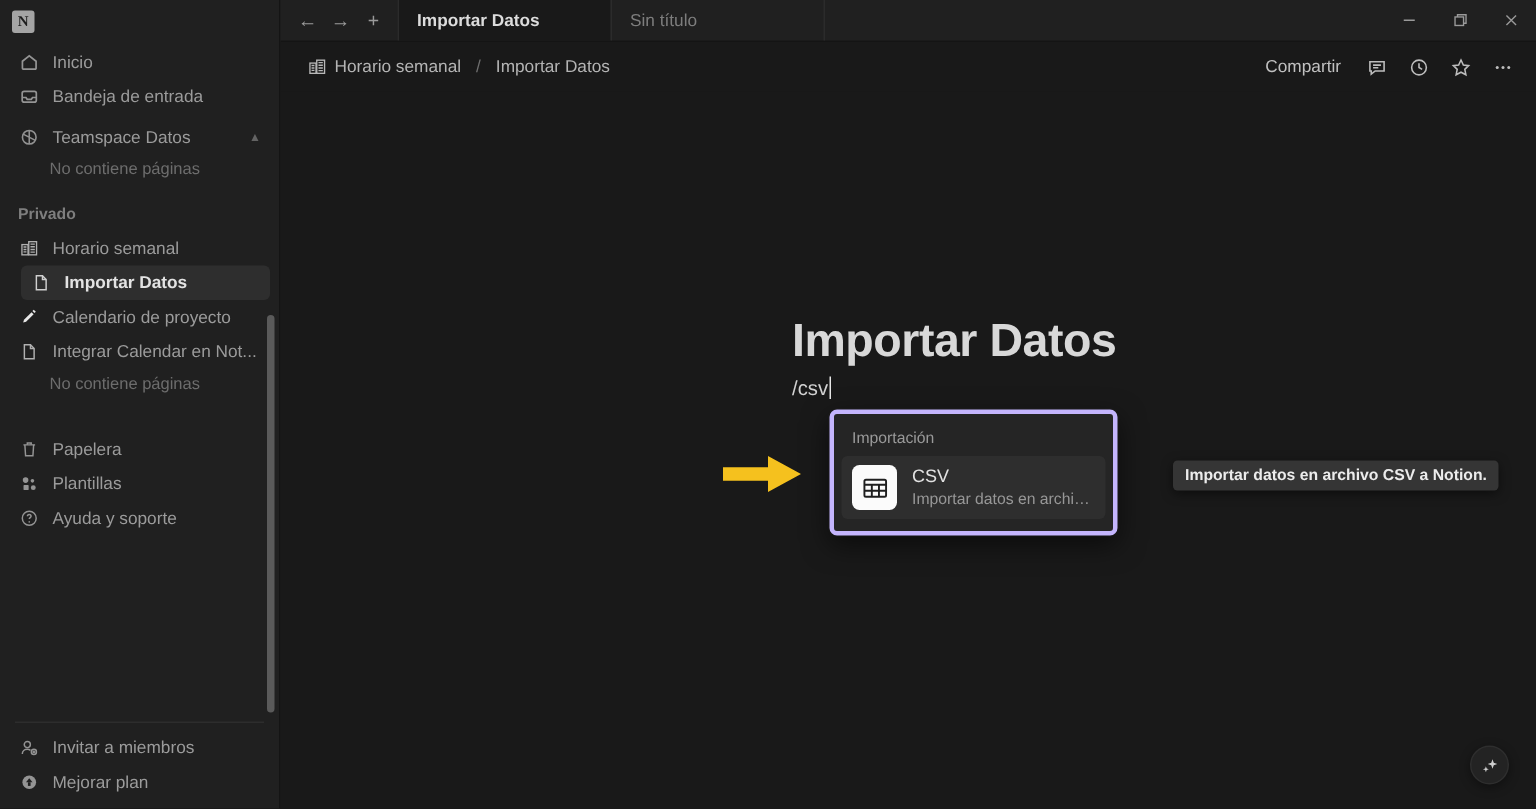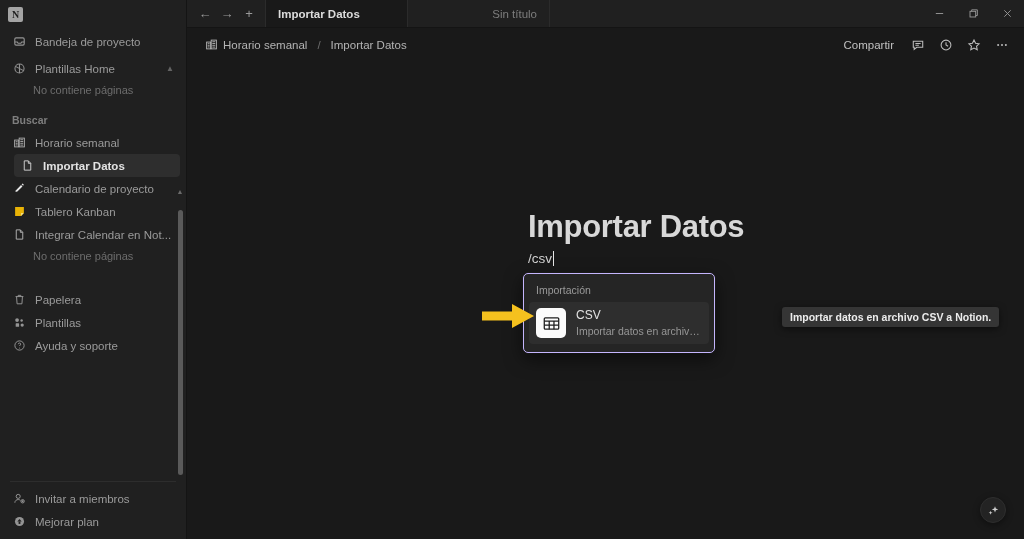--- a/index.html
+++ b/index.html
@@ -228,21 +228,21 @@
     cursor: pointer;
     border-left: 1px solid #2b2b2b;
     white-space: nowrap;
     overflow: hidden;
   }
   .tab.active {
     background: #191919;
     color: #dcdcdc;
     font-weight: 600;
   }
-  .tab.inactive { color: #7d7d7d; justify-content: flex-end; }
+  .tab.inactive { color: #7d7d7d; }
   .tab .t-lbl { overflow: hidden; text-overflow: ellipsis; }
   .tabfill { flex: 1; border-left: 1px solid #2b2b2b; }
   .wincontrols { display: flex; align-items: stretch; }
   .wc {
     width: 34px;
     display: flex; align-items: center; justify-content: center;
     color: #9a9a9a;
     cursor: pointer;
   }
 
@@ -317,25 +317,25 @@
     display: inline-block;
     width: 1px;
     height: 15px;
     background: #e6e6e6;
     margin-left: 1px;
   }
 
   
   .slash-menu {
     position: absolute;
-    left: 336px;
+    left: 366px;
     top: 212px;
     width: 192px;
     background: #252525;
-    border: 1px solid #c4b5fd;
+    border: 3px solid #c4b5fd;
     border-radius: 5px;
     box-shadow: 0 6px 18px rgba(0,0,0,.55), 0 0 0 1px rgba(255,255,255,.02);
     padding: 6px 0 8px 0;
     overflow: hidden;
   }
   .slash-head {
     font-size: 10.5px;
     color: #9a9a9a;
     padding: 4px 12px 6px 12px;
     font-weight: 500;
@@ -411,43 +411,51 @@
 
     <div class="app-icon-row">
       <div class="notion-app-icon">N</div>
     </div>
 
 
     <div class="nav-list">
       <div class="nav-item">
         <span class="ico">
           <svg width="13" height="13" viewBox="0 0 16 16" fill="none" stroke="#a5a5a5" stroke-width="1.4">
+            <path d="M2.4 7.2 8 2.7l5.6 4.5V13a.7.7 0 0 1-.7.7H3.1a.7.7 0 0 1-.7-.7z"></path>
+          </svg>
+        </span>
+        <span class="lbl">Inicio</span>
+      </div>
+      <div class="nav-item">
+        <span class="ico">
+          <svg width="13" height="13" viewBox="0 0 16 16" fill="none" stroke="#a5a5a5" stroke-width="1.4">
             <rect x="2.2" y="3.6" width="11.6" height="8.8" rx="1.6"></rect>
             <path d="M2.2 8.6h3.1l1 1.5h3.4l1-1.5h3.1"></path>
           </svg>
         </span>
-        <span class="lbl">Bandeja de proyecto</span>
+        <span class="lbl">Bandeja de entrada</span>
       </div>
     </div>
 
     <div class="scroll-zone">
 
       <div class="team-row">
         <span class="ico">
           <svg width="13" height="13" viewBox="0 0 16 16" fill="none" stroke="#a5a5a5" stroke-width="1.3">
             <circle cx="8" cy="8" r="5.6"></circle>
               <path d="M8 2.4v11.2M3 5.4l10 5.2"></path>
           </svg>
         </span>
-        <span class="lbl">Plantillas Home</span>
+        <span class="lbl">Teamspace Datos</span>
         <span class="chev">▲</span>
       </div>
       <div class="empty-note">No contiene páginas</div>
 
-      <div class="section-label">Buscar</div>
+      <div class="section-label">Privado</div>
 
       <div class="page-item">
         <span class="ico">
           <svg width="13" height="13" viewBox="0 0 16 16" fill="none" stroke="#b0b0b0" stroke-width="1.1">
             <rect x="2" y="5" width="5" height="8.4"></rect>
               <rect x="7.6" y="2.6" width="6.4" height="10.8"></rect>
             <path d="M3.3 7h2.4M3.3 9h2.4M3.3 11h2.4M9 4.6h3.6M9 6.8h3.6M9 9h3.6M9 11.2h3.6"></path>
           </svg>
         </span>
         <span class="lbl">Horario semanal</span>
@@ -466,29 +474,20 @@
       <div class="page-item">
         <span class="ico">
           <svg width="13" height="13" viewBox="0 0 16 16" fill="#e8e8e8">
             <path d="M3 12.4l.7-2.4 6.2-6.2 1.7 1.7-6.2 6.2z"></path>
               <path d="M10.6 2.9l1.1-1.1 1.7 1.7-1.1 1.1z"></path>
           </svg>
         </span>
         <span class="lbl">Calendario de proyecto</span>
       </div>
 
-      <div class="page-item">
-        <span class="ico">
-          <svg width="13" height="13" viewBox="0 0 16 16">
-            <path d="M2.6 2.6h10.8v7.3l-3.5 3.5H2.6z" fill="#e9b306"></path>
-            <path d="M13.4 9.9h-3.5v3.5z" fill="#f6e08a"></path>
-          </svg>
-        </span>
-        <span class="lbl">Tablero Kanban</span>
-      </div>
 
       <div class="page-item">
         <span class="ico">
           <svg width="13" height="13" viewBox="0 0 16 16" fill="none" stroke="#b0b0b0" stroke-width="1.2">
             <path d="M4 2.3h5l3 3v8.4H4z"></path>
               <path d="M9 2.3v3h3"></path>
           </svg>
         </span>
         <span class="lbl">Integrar Calendar en Not...</span>
       </div>

